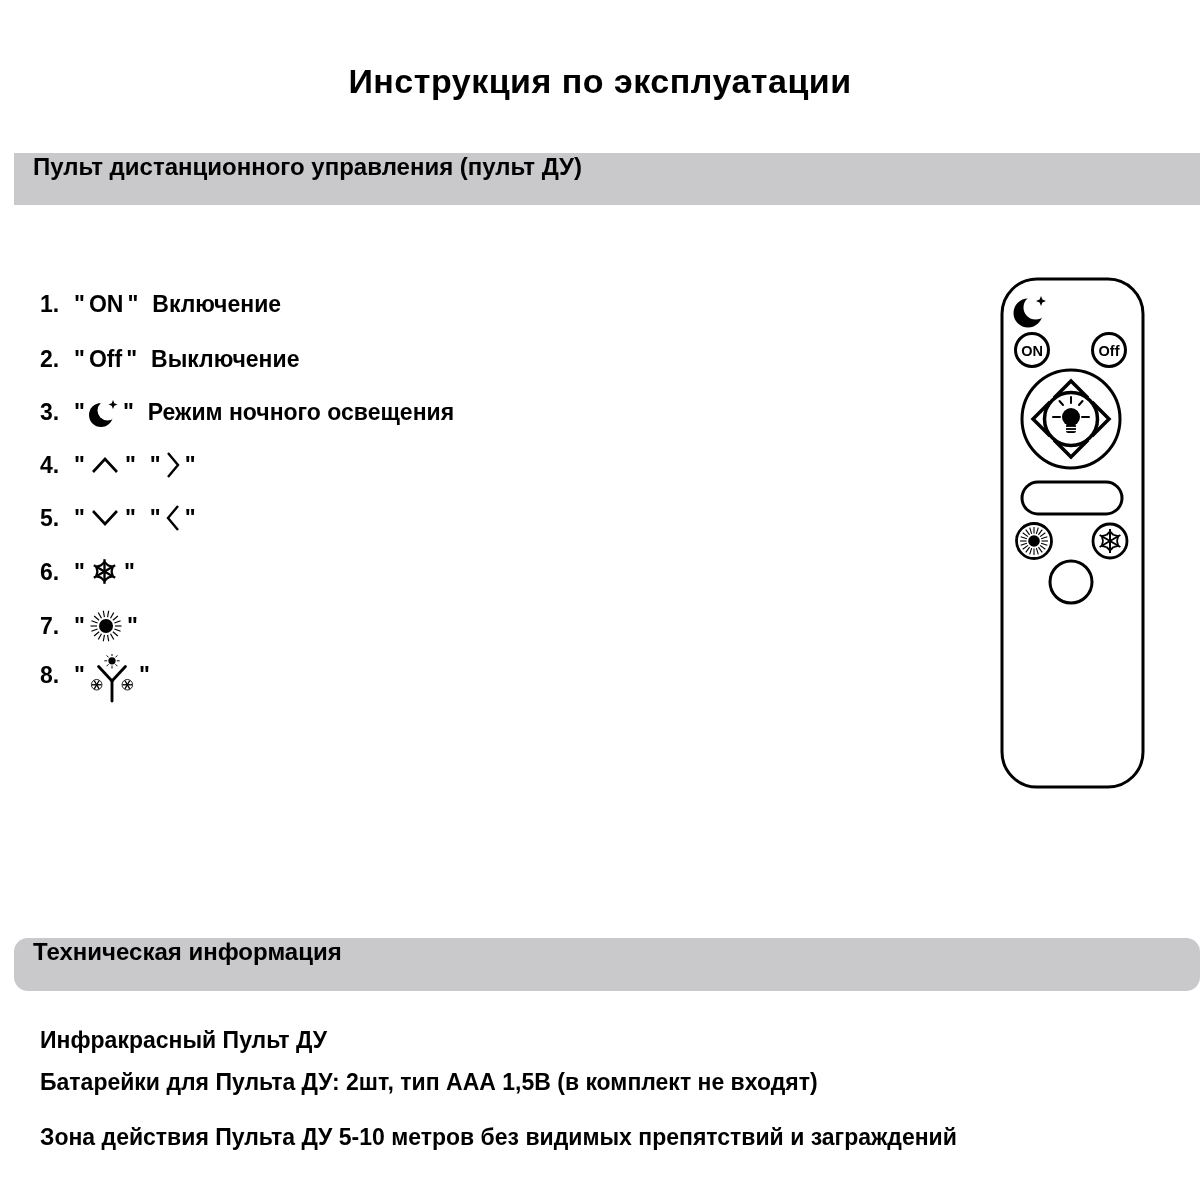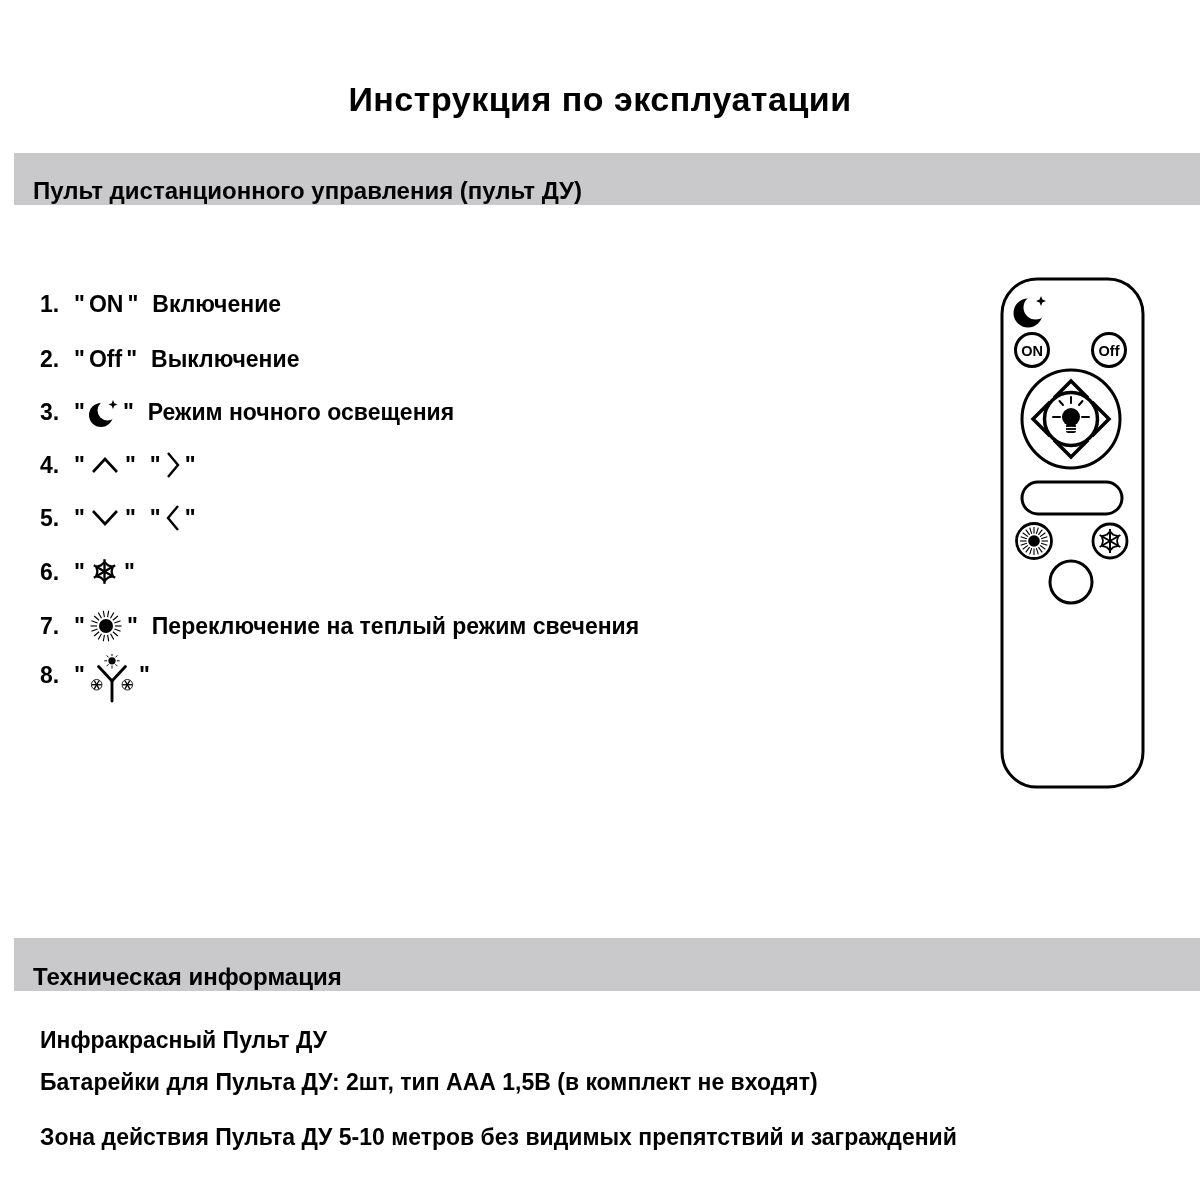--- a/index.html
+++ b/index.html
@@ -1,23 +1,23 @@
 <!DOCTYPE html>
 <html><head>
 <meta charset="utf-8">
 <style>
   html,body{margin:0;padding:0;background:#fff;}
   body{width:1200px;height:1200px;position:relative;overflow:hidden;
        font-family:"Liberation Sans","DejaVu Sans",sans-serif;color:#000;}
-  .page-title{position:absolute;top:80px;left:0;width:1200px;text-align:center;
+  .page-title{position:absolute;top:62px;left:0;width:1200px;text-align:center;
        font-size:34px;font-weight:bold;letter-spacing:0.5px;}
-  .section-bar{position:absolute;left:14px;width:1186px;display:flex;align-items:flex-end;}
+  .section-bar{position:absolute;left:14px;width:1186px;display:flex;align-items:flex-start;}
   .section-bar .bar-heading{font-size:24px;font-weight:bold;padding-left:19px;}
   #bar-remote{top:153px;height:52px;}
-  #bar-tech{top:938px;height:53px;}
+  #bar-tech{top:938px;height:53px;border-radius:14px;}
   .li-row{position:absolute;left:40px;display:flex;align-items:center;
        font-size:23px;font-weight:bold;line-height:30px;white-space:nowrap;}
   .li-row .num{width:30px;flex:none;}
   .li-row .keys{display:inline-flex;align-items:center;flex:none;}
   .li-row .keys .q{margin:0 4px;}
   .li-row .keys .keygap{width:6px;}
   .li-row .desc{margin-left:10px;}
   .li-row.wide-gap .desc{margin-left:18px;}
   .li-row.two-line{align-items:flex-start;}
   .li-row.two-line .desc{white-space:normal;width:700px;line-height:31px;}
@@ -153,21 +153,20 @@
           <line x1="10.11" y1="11.21" x2="5.13" y2="7.04" stroke="#000" stroke-width="1.15"></line>
           <line x1="12.50" y1="9.21" x2="9.25" y2="3.58" stroke="#000" stroke-width="1.15"></line>
           <line x1="15.44" y1="8.14" x2="14.31" y2="1.74" stroke="#000" stroke-width="1.15"></line>
           <line x1="18.56" y1="8.14" x2="19.69" y2="1.74" stroke="#000" stroke-width="1.15"></line>
           <line x1="21.50" y1="9.21" x2="24.75" y2="3.58" stroke="#000" stroke-width="1.15"></line>
           <line x1="23.89" y1="11.21" x2="28.87" y2="7.04" stroke="#000" stroke-width="1.15"></line>
           <line x1="25.46" y1="13.92" x2="31.57" y2="11.70" stroke="#000" stroke-width="1.15"></line>
         </svg>
         <span class="q">"</span>
       </span>
-      <span class="desc">Переключение на теплый режим свечения</span>
     </div>
     <div class="li-row two-line" style="top: 660px;">
       <span class="num">8.</span>
       <span class="keys">
         <span class="q">"</span>
         <svg class="icon" width="46" height="50" viewBox="0 0 48 52" style="margin-bottom:-8px;">
       <g stroke="#000" stroke-width="3" stroke-linecap="round" fill="none">
         <path d="M24,49 L24,28"></path>
             <path d="M24,28 L10,13"></path>
             <path d="M24,28 L38,13"></path>

